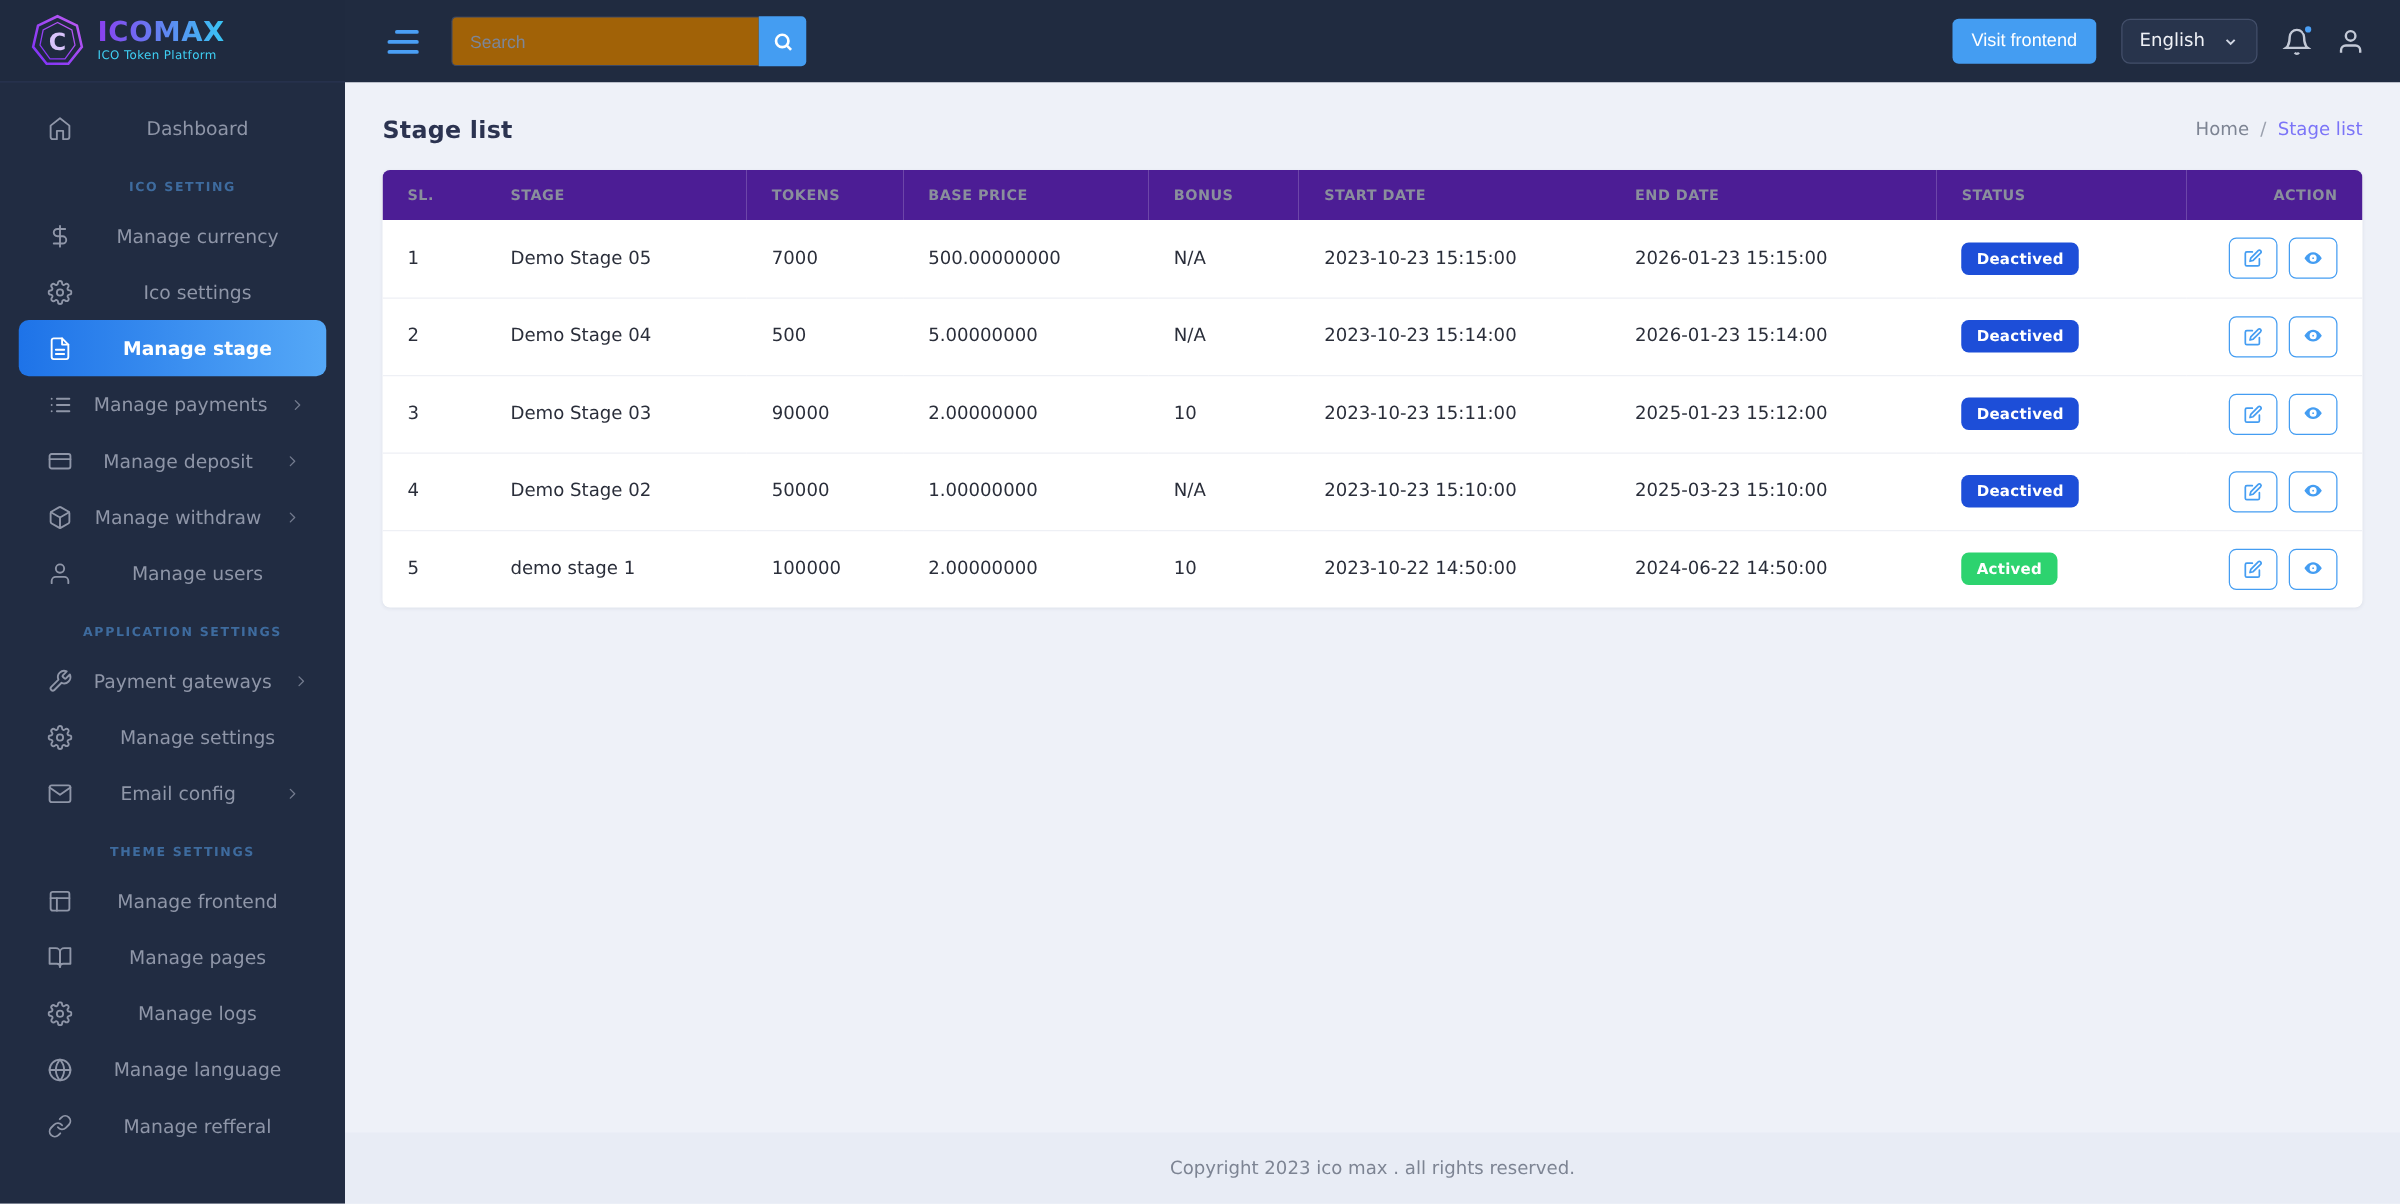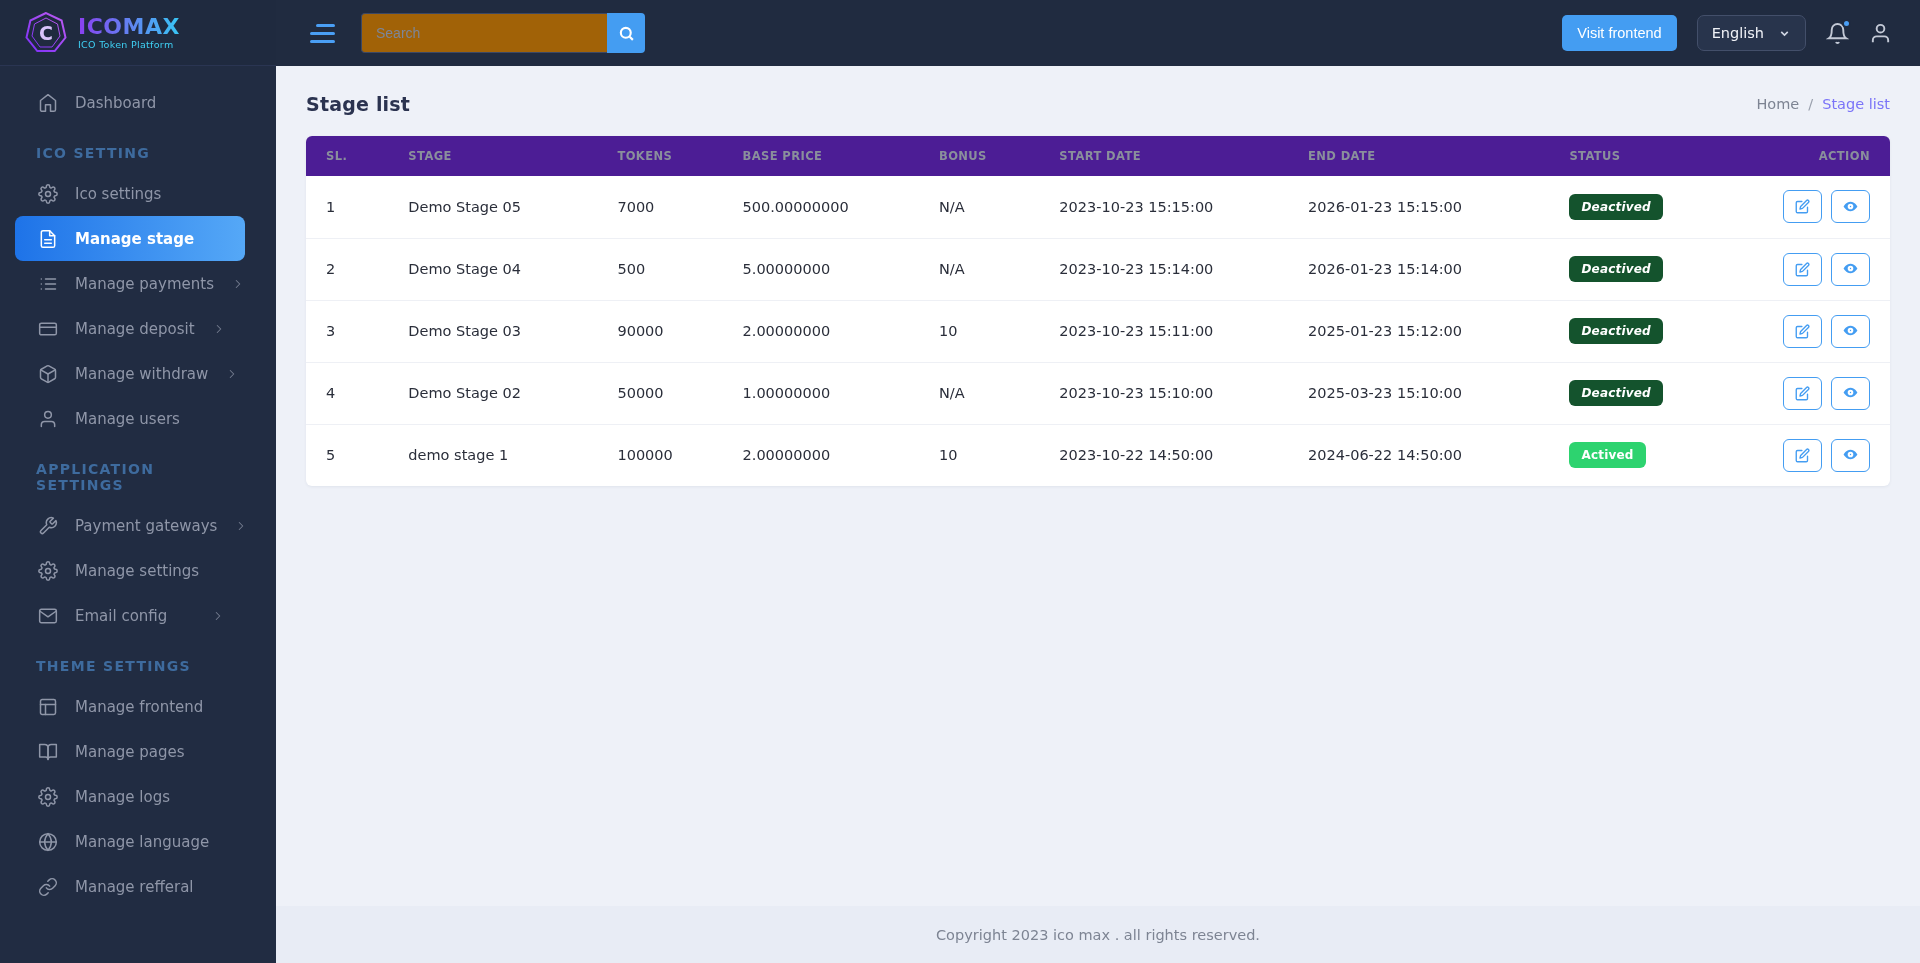--- a/index.html
+++ b/index.html
@@ -8,22 +8,22 @@
 
   
   .sidebar { width:276px; min-width:276px; height:963px; background:#212c42; display:flex; flex-direction:column; }
   .brand { height:66px; display:flex; align-items:center; gap:10px; padding:0 18px 0 24px; background:#1f2a3f; border-bottom:1px solid #2a3552; }
   .brand-logo svg { display:block; }
   .brand-name { font-size:22px; font-weight:bold; letter-spacing:.5px;
     background:linear-gradient(90deg,#8b3ff0,#38c6f4); -webkit-background-clip:text; background-clip:text;
     color:transparent; line-height:1.05; }
   .brand-tagline { font-size:9.5px; color:#3fd0f4; letter-spacing:.3px; margin-top:1px; }
 
-  .nav { padding:14px 16px 0 0; overflow:hidden; }
-  .nav-heading { font-size:14px; font-weight:bold; letter-spacing:1.3px; color:#3e6b9e; text-transform:uppercase;
+  .nav { padding:14px 0 0 0; overflow:hidden;text-align:center; }
+  .nav-heading { font-size:10px; font-weight:bold; letter-spacing:1.3px; color:#3e6b9e; text-transform:uppercase;
     padding:20px 20px 10px 36px; }
   .nav-item { height:45px; display:flex; align-items:center; gap:17px; color:#8f96a8; font-size:15px;
     padding:0 20px 0 22px; margin:0 15px; border-radius:8px; cursor:pointer; }
   .nav-item .nav-icon { width:21px; height:21px; display:inline-flex; align-items:center; justify-content:center; flex:none; }
   .nav-item .nav-icon svg { width:20px; height:20px; }
   .nav-item .nav-label { flex:1; white-space:nowrap; }
   .nav-item .nav-chevron { width:14px; height:14px; display:inline-flex; opacity:.75; }
   .nav-item .nav-chevron svg { width:14px; height:14px; }
   .nav-item.active { background:linear-gradient(90deg,#1e73e8 0%,#55a8f7 100%); color:#ffffff; font-weight:600; }
 
@@ -82,21 +82,21 @@
   table { width:100%; border-collapse:collapse; }
   thead th { background:#4c1d95; color:#8a8f9c; font-size:11.5px; letter-spacing:.4px; text-transform:uppercase;
     text-align:left; padding:13px 20px; font-weight:bold; white-space:nowrap; }
   thead th:last-child { text-align:right; }
   tbody td { padding:0 20px; height:62px; font-size:14.5px; color:#2a2e3a; border-top:1px solid #eef0f5; white-space:nowrap; }
   tbody tr:first-child td { border-top:none; }
   td.action-cell { text-align:right; }
 
   .badge { display:inline-block; color:#fff; font-size:12px; font-weight:bold; padding:6px 12px; border-radius:6px;
     letter-spacing:.2px; }
-  .badge.danger { background:#14532d;font-style:italic; }
+  .badge.danger { background:#1d4ed8; }
   .badge.success { background:#2dd36f; }
 
   .icon-btn { width:39px; height:33px; background:#fff; border:1px solid #449df2; border-radius:6px; color:#449df2;
     cursor:pointer; display:inline-flex; align-items:center; justify-content:center; vertical-align:middle; }
   .icon-btn + .icon-btn { margin-left:9px; }
   .icon-btn svg { width:15px; height:15px; }
 
   .footer { margin-top:auto; background:#e8ecf5; height:57px; display:flex; align-items:center; justify-content:center;
     color:#7d8493; font-size:14.5px; }
 </style>
@@ -126,20 +126,29 @@
   <nav class="nav" id="sidebar-nav">
       <div class="nav-item">
         <span class="nav-icon">
           <svg viewBox="0 0 24 24" fill="none" stroke="currentColor" stroke-width="1.8" stroke-linecap="round" stroke-linejoin="round">
             <path d="M3 9l9-7 9 7v11a2 2 0 0 1-2 2h-4v-8h-6v8H5a2 2 0 0 1-2-2z"></path>
           </svg>
         </span>
         <span class="nav-label">Dashboard</span>
       </div>
       <div class="nav-heading">ICO SETTING</div>
+      <div class="nav-item">
+        <span class="nav-icon">
+          <svg viewBox="0 0 24 24" fill="none" stroke="currentColor" stroke-width="1.8" stroke-linecap="round" stroke-linejoin="round">
+            <line x1="12" y1="2" x2="12" y2="22"></line>
+            <path d="M17 5H9.5a3.5 3.5 0 0 0 0 7h5a3.5 3.5 0 0 1 0 7H6"></path>
+          </svg>
+        </span>
+        <span class="nav-label">Manage currency</span>
+      </div>
       <div class="nav-item">
         <span class="nav-icon">
           <svg viewBox="0 0 24 24" fill="none" stroke="currentColor" stroke-width="1.8" stroke-linecap="round" stroke-linejoin="round">
             <circle cx="12" cy="12" r="3"></circle>
             <path d="M19.4 15a1.65 1.65 0 0 0 .33 1.82l.06.06a2 2 0 1 1-2.83 2.83l-.06-.06a1.65 1.65 0 0 0-1.82-.33 1.65 1.65 0 0 0-1 1.51V21a2 2 0 1 1-4 0v-.09A1.65 1.65 0 0 0 9 19.4a1.65 1.65 0 0 0-1.82.33l-.06.06a2 2 0 1 1-2.83-2.83l.06-.06a1.65 1.65 0 0 0 .33-1.82 1.65 1.65 0 0 0-1.51-1H3a2 2 0 1 1 0-4h.09A1.65 1.65 0 0 0 4.6 9a1.65 1.65 0 0 0-.33-1.82l-.06-.06a2 2 0 1 1 2.83-2.83l.06.06a1.65 1.65 0 0 0 1.82.33H9a1.65 1.65 0 0 0 1-1.51V3a2 2 0 1 1 4 0v.09a1.65 1.65 0 0 0 1 1.51 1.65 1.65 0 0 0 1.82-.33l.06-.06a2 2 0 1 1 2.83 2.83l-.06.06a1.65 1.65 0 0 0-.33 1.82V9a1.65 1.65 0 0 0 1.51 1H21a2 2 0 1 1 0 4h-.09a1.65 1.65 0 0 0-1.51 1z"></path>
           </svg>
         </span>
         <span class="nav-label">Ico settings</span>
       </div>
       <div class="nav-item active">

